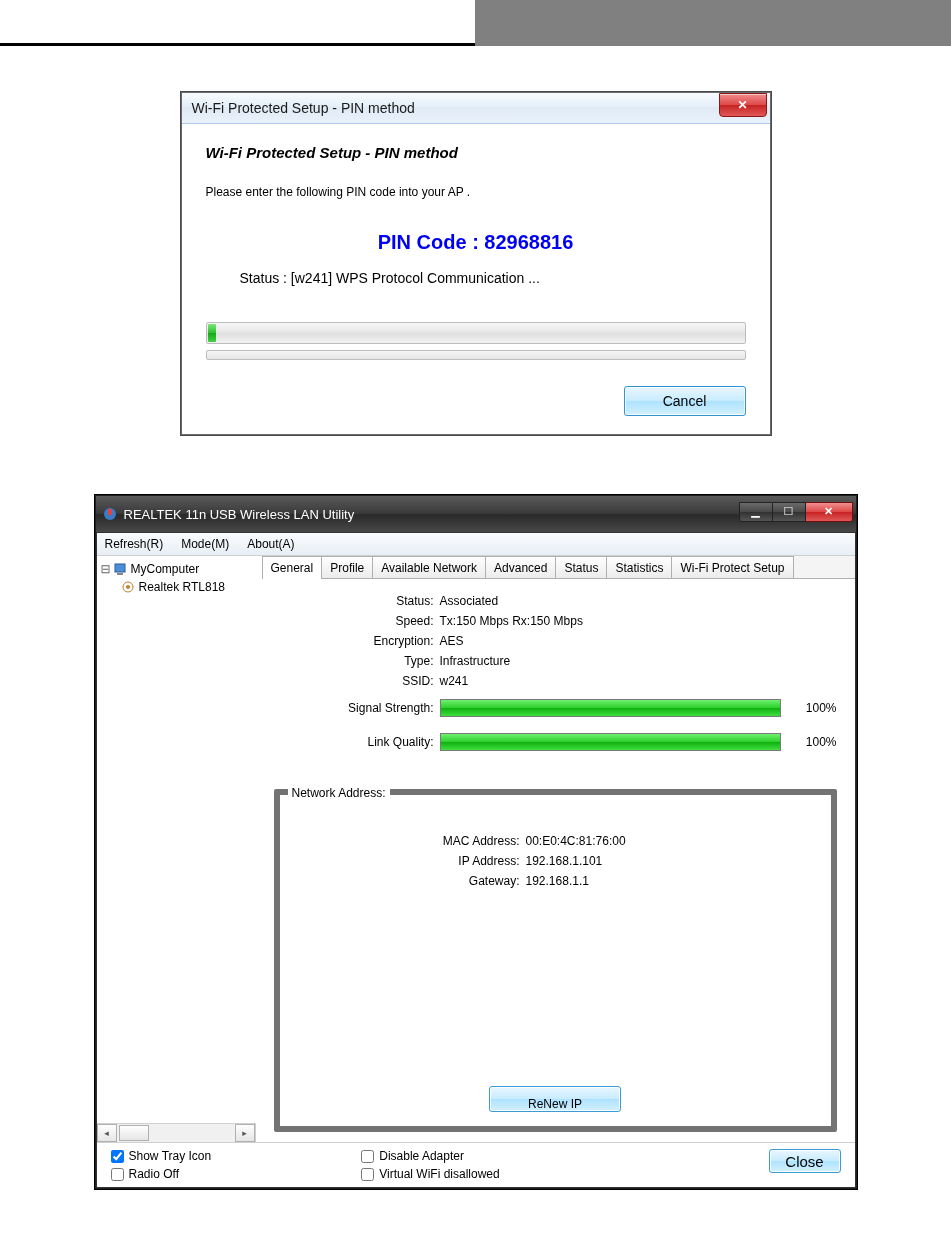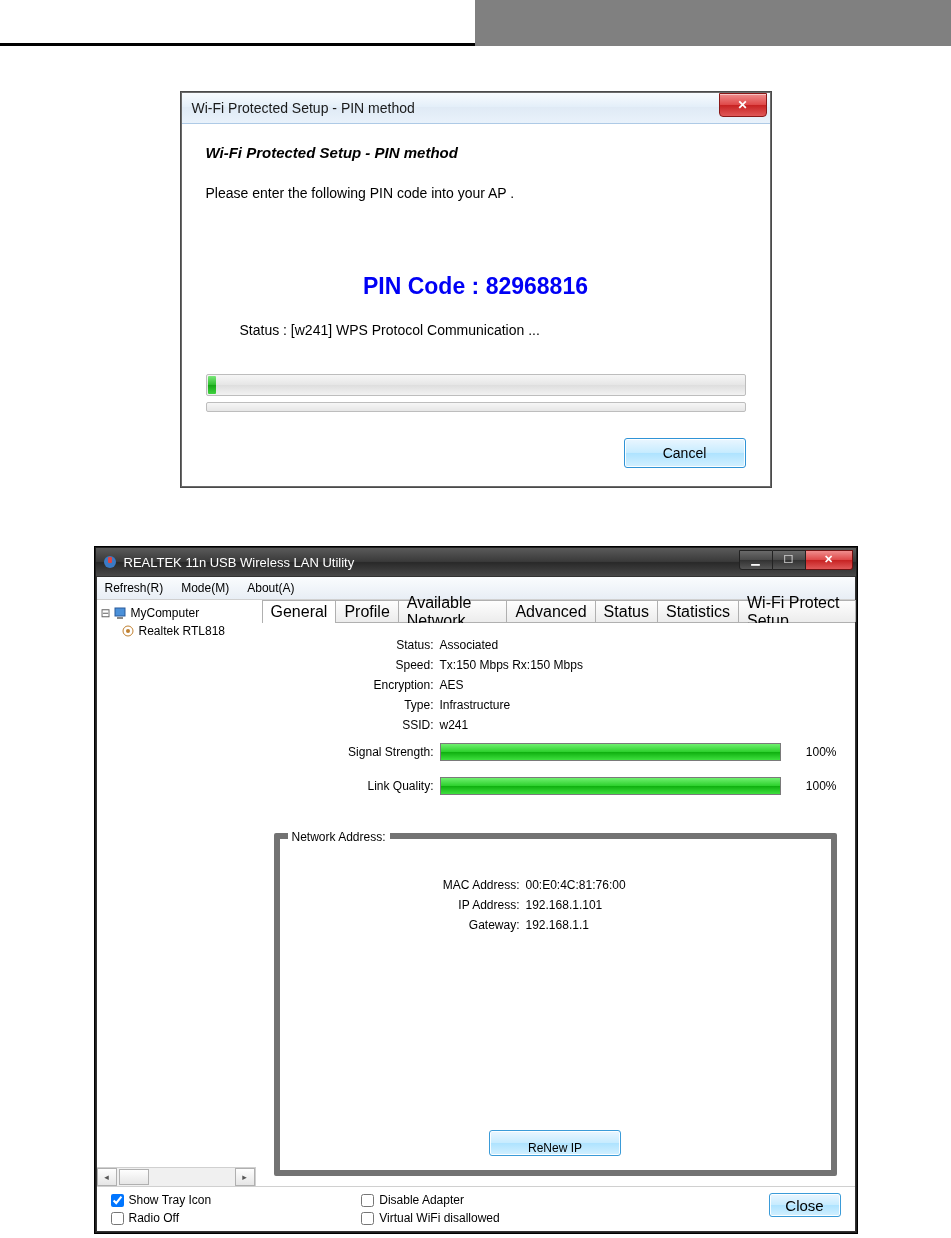--- a/index.html
+++ b/index.html
@@ -31,22 +31,22 @@
   .closebtn-red{
     width:46px;height:22px;margin-right:3px;margin-top:-6px;
     background:linear-gradient(to bottom,#f08d8d,#df4a4a 48%,#c62020 49%,#e05858);
     border:1px solid #8a1818;border-radius:0 0 4px 4px;
     display:flex;align-items:center;justify-content:center;
     color:#fff;font-weight:bold;font-size:12px;
     box-shadow:inset 0 1px 0 rgba(255,255,255,.5);
   }
   .dlg1 .body{padding:14px 24px 18px 24px}
   .dlg1 .h{font-weight:bold;font-style:italic;font-size:15px;margin:6px 0 24px 0}
-  .dlg1 .msg{font-size:14px;margin-bottom:72px}
-  .dlg1 .pin{text-align:center;color:#0000f5;font-weight:bold;font-size:23px;margin-bottom:22px}
+  .dlg1 .msg{font-size:12px;margin-bottom:32px}
+  .dlg1 .pin{text-align:center;color:#0000f5;font-weight:bold;font-size:20px;margin-bottom:16px}
   .dlg1 .status{font-size:14px;margin-left:34px;margin-bottom:36px}
   .progress-outer{
     height:20px;border:1px solid #bdbdbd;border-radius:2px;
     background:linear-gradient(to bottom,#f6f6f6,#e6e6e6 50%,#dedede 51%,#f2f2f2);
     position:relative;margin-bottom:6px;
   }
   .progress-outer .fill{
     position:absolute;left:1px;top:1px;bottom:1px;width:8px;
     background:linear-gradient(to bottom,#7be67b,#2fbe2f 50%,#17a617 51%,#3fd23f);
     border-radius:1px;
@@ -65,21 +65,21 @@
     font-size:14px;
     box-shadow:inset 0 0 0 1px rgba(255,255,255,.9);
   }
   
   .win{
     width:760px;margin:0 auto 60px auto;
     border:1px solid #1f1f1f;background:#323232;
     box-shadow:0 0 0 1px #000;
   }
   .win .titlebar{
-    height:28px;
+    height:36px;
     background:linear-gradient(to bottom,#5a5a5a,#3a3a3a 48%,#292929 52%,#484848);
     display:flex;align-items:center;color:#fff;
     padding-left:6px;
   }
   .win .titlebar svg{margin-right:6px}
   .win .titlebar .t{font-size:13px}
   .win .titlebar .spacer{flex:1}
   .winbtns{display:flex;margin-right:3px}
   .winbtn{
     width:32px;height:18px;margin-top:-5px;
@@ -103,21 +103,21 @@
   .content{display:flex;height:586px}
   .tree{
     width:158px;border-right:1px solid #d0d0d0;
     padding:4px;font-size:12px;background:#fff;position:relative;
   }
   .treerow{display:flex;align-items:center;height:18px}
   .treei{display:inline-flex;align-items:center}
   .tabsarea{flex:1;display:flex;flex-direction:column}
   .tabs{
     height:22px;display:flex;align-items:flex-end;
-    padding-left:6px;font-size:16px;border-bottom:1px solid #b0b0b0;
+    padding-left:6px;font-size:12px;border-bottom:1px solid #b0b0b0;
     background:#f4f4f4;
   }
   .tab{
     border:1px solid #b0b0b0;border-bottom:none;
     background:linear-gradient(to bottom,#fefefe,#ececec);
     padding:3px 8px;margin-right:-1px;height:15px;
     display:flex;align-items:center;
   }
   .tab.active{background:#fff;position:relative;top:1px;height:16px}
   .tabbody{

